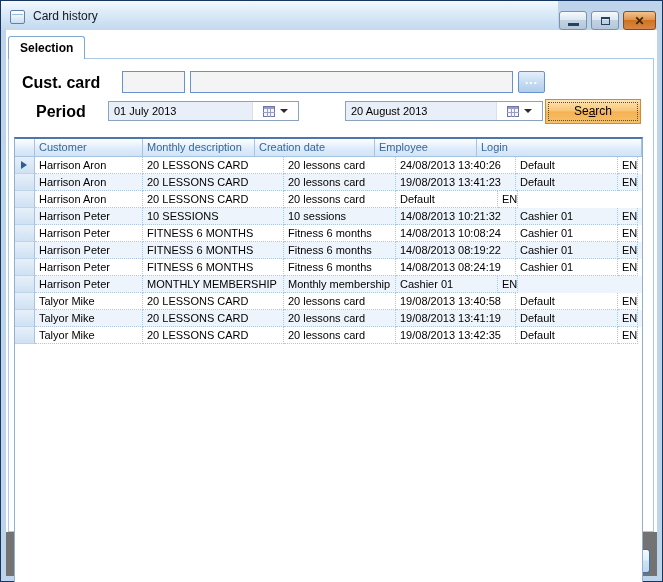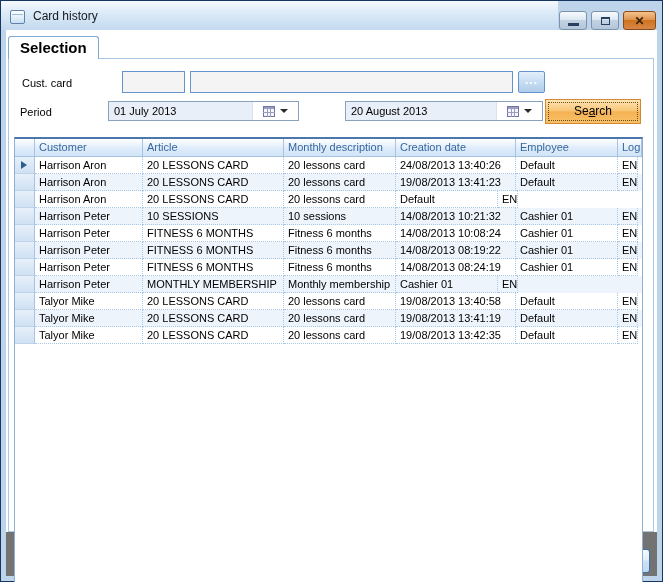--- a/index.html
+++ b/index.html
@@ -40,30 +40,30 @@
   .glyph-min{width:11px;height:3px;background:#29415f;margin-top:8px;}
   .glyph-max{width:9px;height:8px;border:1px solid #29415f;border-top-width:2px;background:transparent;}
   .glyph-x{font-size:12px;font-weight:bold;color:#3a2309;line-height:1;}
   
   .client{position:absolute;left:6px;top:30px;width:651px;height:546px;background:#ffffff;}
   
   .tab{
     position:absolute;left:8px;top:36px;height:23px;padding:0 11px;
     border:1px solid #7fa9d2;border-bottom:none;border-radius:3px 3px 0 0;
     background:#ffffff;z-index:3;
-    font-size:15px;font-weight:bold;color:#000;line-height:22px;
+    font-size:12px;font-weight:bold;color:#000;line-height:22px;
   }
   .tabpage{
     position:absolute;left:8px;top:58px;width:646px;height:474px;
     border:1px solid #abc9e6;background:#fff;z-index:1;
   }
   
-  .formlbl{position:absolute;font-size:11px;color:#000;line-height:14px;z-index:4;}
+  .formlbl{position:absolute;font-size:16px;color:#000;line-height:14px;z-index:4;font-weight:bold;}
   .lbl-custcard{left:22px;top:76px;}
-  .lbl-period{left:20px;top:105px;}
+  .lbl-period{left:36px;top:105px;}
   .txtfield{
     position:absolute;height:22px;border:1px solid #6593cf;background:#f4f4f4;z-index:4;
     font-size:11px;line-height:20px;padding:0 4px;color:#000;
   }
   .fld-code{left:122px;top:71px;width:63px;}
   .fld-name{left:190px;top:71px;width:323px;}
   .btn-browse{
     position:absolute;left:518px;top:71px;width:27px;height:22px;z-index:4;
     border:1px solid #6593cf;border-radius:2px;
     background:linear-gradient(180deg,#e3effb 0%,#cadff4 45%,#b0cdea 100%);
@@ -206,21 +206,20 @@
 
   <div class="btn-search">
     <div class="focus-rect"></div>
     <span><span>Se</span><span class="key">a</span><span>rch</span></span>
   </div>
 
   <div class="grid">
     <div class="ghead">
       <div class="hc w0"></div>
       <div class="hc w1">Customer</div>
-      <div class="hc w2">Article</div>
       <div class="hc w3">Monthly description</div>
       <div class="hc w4">Creation date</div>
       <div class="hc w5">Employee</div>
       <div class="hc w6">Login</div>
     </div>
     <div class="grows">
         <div class="grow">
     <div class="sel">
       <span class="arrow" style="display: block;"></span>
     </div>

